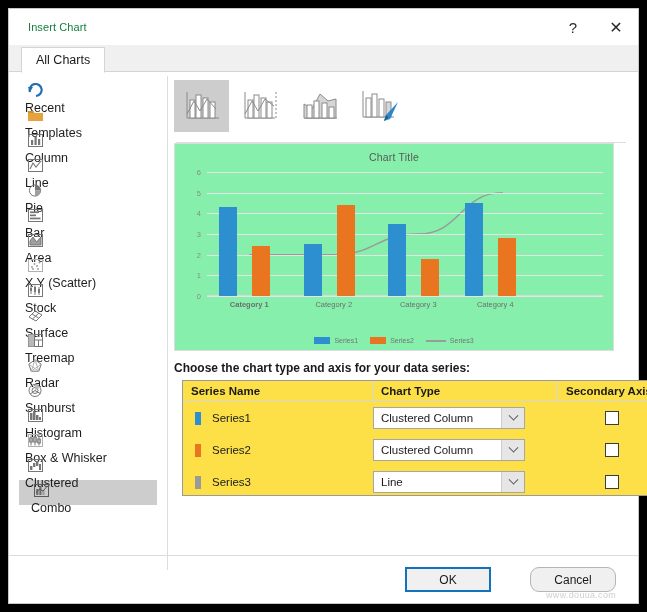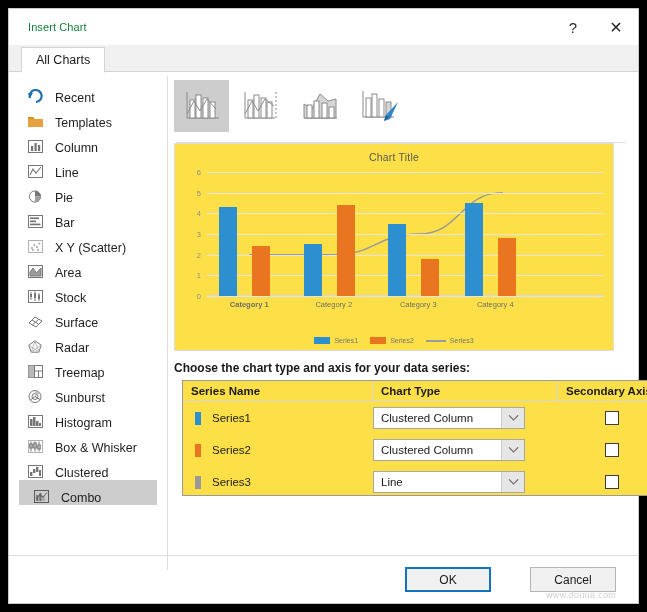--- a/index.html
+++ b/index.html
@@ -78,24 +78,25 @@
   }
   
   .sidebar {
     position: absolute;
     left: 0; top: 0;
     width: 152px;
     padding-top: 8px;
   }
   .side-item {
     display: flex;
-    align-items: flex-end;
+    align-items: flex-start;
     height: 25px;
     padding-left: 16px;
     cursor: default;
+    flex-direction: column;
   }
   .side-item.selected { background: #cdcdcd; margin-left: 10px; padding-left: 12px; width: 138px;}
   .side-item .ic {
     width: 21px; height: 18px;
     margin-right: 9px;
     flex: 0 0 21px;
     display: flex; align-items: center; justify-content: center;
   }
   .side-item .lbl {
     font-size: 12.5px;
@@ -134,21 +135,21 @@
   .ctitle {
     font-size: 15.5px;
     color: #1a1a1a;
     padding: 10px 0 8px 0;
   }
   
   .preview {
     position: relative;
     height: 208px;
     border: 1px solid #dddddd;
-    background: #fde047;
+    background: #86efac;
     margin-right: 14px;
   }
   .chart-title {
     text-align: center;
     font-size: 10.5px;
     color: #595959;
     padding-top: 7px;
     letter-spacing: 0.2px;
   }
   .plot {
@@ -298,21 +299,21 @@
     top: 11px;
     width: 86px; height: 25px;
     display: flex; align-items: center; justify-content: center;
     font-size: 12px;
     color: #1a1a1a;
     background: #f0f0f0;
     border: 1px solid #b5b5b5;
     cursor: default;
   }
   .btn.ok { right: 147px; background: #f0f0f0; border: 2px solid #1273bb; }
-  .btn.cancel { right: 22px; }
+  .btn.cancel { right: 22px; border-radius: 9px; }
   .watermark {
     position: absolute;
     right: 22px; bottom: 3px;
     font-size: 9px;
     color: #cfcfcf;
     letter-spacing: 0.3px;
   }
   svg { display: block; }
 </style>
 </head>
@@ -390,44 +391,44 @@
               <rect x="3" y="3.4" width="9" height="1.7" fill="#767676"></rect>
               <rect x="3" y="6.5" width="6" height="1.7" fill="#767676"></rect>
               <rect x="3" y="9.6" width="10.5" height="1.7" fill="#767676"></rect>
             </svg>
           </span>
           <span class="lbl">Bar</span>
         </div>
         <div class="side-item">
           <span class="ic">
             <svg width="17" height="15" viewBox="0 0 17 15">
+              <rect x="1.5" y="1.5" width="14" height="12" fill="none" stroke="#767676"></rect>
+              <path d="M3 12 L3 8 L6 4 L9.5 9 L14 4 L14 12 Z" fill="#9e9e9e" stroke="#767676"></path>
+            </svg>
+          </span>
+          <span class="lbl">Area</span>
+        </div>
+        <div class="side-item">
+          <span class="ic">
+            <svg width="17" height="15" viewBox="0 0 17 15">
               <rect x="1.5" y="1.5" width="14" height="12" fill="none" stroke="#b0b0b0"></rect>
               <circle cx="5" cy="9" r="0.9" fill="#9a9a9a"></circle>
               <circle cx="7.5" cy="6" r="0.9" fill="#9a9a9a"></circle>
               <circle cx="10" cy="8" r="0.9" fill="#9a9a9a"></circle>
               <circle cx="12.5" cy="4.5" r="0.9" fill="#9a9a9a"></circle>
               <circle cx="6" cy="11" r="0.9" fill="#9a9a9a"></circle>
               <circle cx="11" cy="11" r="0.9" fill="#9a9a9a"></circle>
             </svg>
           </span>
           <span class="lbl">X Y (Scatter)</span>
         </div>
         <div class="side-item">
           <span class="ic">
             <svg width="17" height="15" viewBox="0 0 17 15">
               <rect x="1.5" y="1.5" width="14" height="12" fill="none" stroke="#767676"></rect>
-              <path d="M3 12 L3 8 L6 4 L9.5 9 L14 4 L14 12 Z" fill="#9e9e9e" stroke="#767676"></path>
-            </svg>
-          </span>
-          <span class="lbl">Area</span>
-        </div>
-        <div class="side-item">
-          <span class="ic">
-            <svg width="17" height="15" viewBox="0 0 17 15">
-              <rect x="1.5" y="1.5" width="14" height="12" fill="none" stroke="#767676"></rect>
               <line x1="4" y1="3" x2="4" y2="11" stroke="#767676"></line>
               <rect x="3" y="5" width="2" height="3" fill="#767676"></rect>
               <line x1="8" y1="2.5" x2="8" y2="12" stroke="#767676"></line>
               <rect x="7" y="4" width="2" height="5" fill="#767676"></rect>
               <line x1="12" y1="4" x2="12" y2="12" stroke="#767676"></line>
               <rect x="11" y="6" width="2" height="4" fill="#767676"></rect>
             </svg>
           </span>
           <span class="lbl">Stock</span>
         </div>
@@ -437,40 +438,40 @@
               <path d="M2 9 L8 3 L15 7 L9 13 Z" fill="none" stroke="#767676"></path>
               <path d="M5 6 L11.5 10" stroke="#767676"></path>
               <path d="M5.5 11 L12 5" stroke="#767676"></path>
             </svg>
           </span>
           <span class="lbl">Surface</span>
         </div>
         <div class="side-item">
           <span class="ic">
             <svg width="17" height="15" viewBox="0 0 17 15">
+              <rect x="1.5" y="1.5" width="14" height="12" fill="none" stroke="#767676"></rect>
+              <rect x="1.5" y="1.5" width="6" height="12" fill="#b8b8b8"></rect>
+              <line x1="7.5" y1="1.5" x2="7.5" y2="13.5" stroke="#767676"></line>
+              <line x1="7.5" y1="7" x2="15.5" y2="7" stroke="#767676"></line>
+              <line x1="11.5" y1="7" x2="11.5" y2="13.5" stroke="#767676"></line>
+            </svg>
+          </span>
+          <span class="lbl">Treemap</span>
+        </div>
+        <div class="side-item">
+          <span class="ic">
+            <svg width="17" height="15" viewBox="0 0 17 15">
               <polygon points="8,1.8 14.2,6.2 11.8,13.2 4.2,13.2 1.8,6.2" fill="none" stroke="#767676"></polygon>
               <line x1="8" y1="1.8" x2="11.8" y2="13.2" stroke="#b5b5b5"></line>
               <line x1="8" y1="1.8" x2="4.2" y2="13.2" stroke="#b5b5b5"></line>
               <line x1="14.2" y1="6.2" x2="4.2" y2="13.2" stroke="#b5b5b5"></line>
               <line x1="1.8" y1="6.2" x2="11.8" y2="13.2" stroke="#b5b5b5"></line>
             </svg>
           </span>
           <span class="lbl">Radar</span>
-        </div>
-        <div class="side-item">
-          <span class="ic">
-            <svg width="17" height="15" viewBox="0 0 17 15">
-              <rect x="1.5" y="1.5" width="14" height="12" fill="none" stroke="#767676"></rect>
-              <rect x="1.5" y="1.5" width="6" height="12" fill="#b8b8b8"></rect>
-              <line x1="7.5" y1="1.5" x2="7.5" y2="13.5" stroke="#767676"></line>
-              <line x1="7.5" y1="7" x2="15.5" y2="7" stroke="#767676"></line>
-              <line x1="11.5" y1="7" x2="11.5" y2="13.5" stroke="#767676"></line>
-            </svg>
-          </span>
-          <span class="lbl">Treemap</span>
         </div>
         <div class="side-item">
           <span class="ic">
             <svg width="17" height="15" viewBox="0 0 17 15">
               <circle cx="8" cy="7.5" r="6" fill="none" stroke="#767676"></circle>
               <circle cx="8" cy="7.5" r="3" fill="none" stroke="#767676"></circle>
               <path d="M8 7.5 L8 1.5 A6 6 0 0 1 13.3 4.6 Z" fill="#bdbdbd"></path>
               <line x1="8" y1="7.5" x2="3" y2="11.2" stroke="#767676"></line>
               <line x1="8" y1="7.5" x2="13.4" y2="10.6" stroke="#767676"></line>
             </svg>

